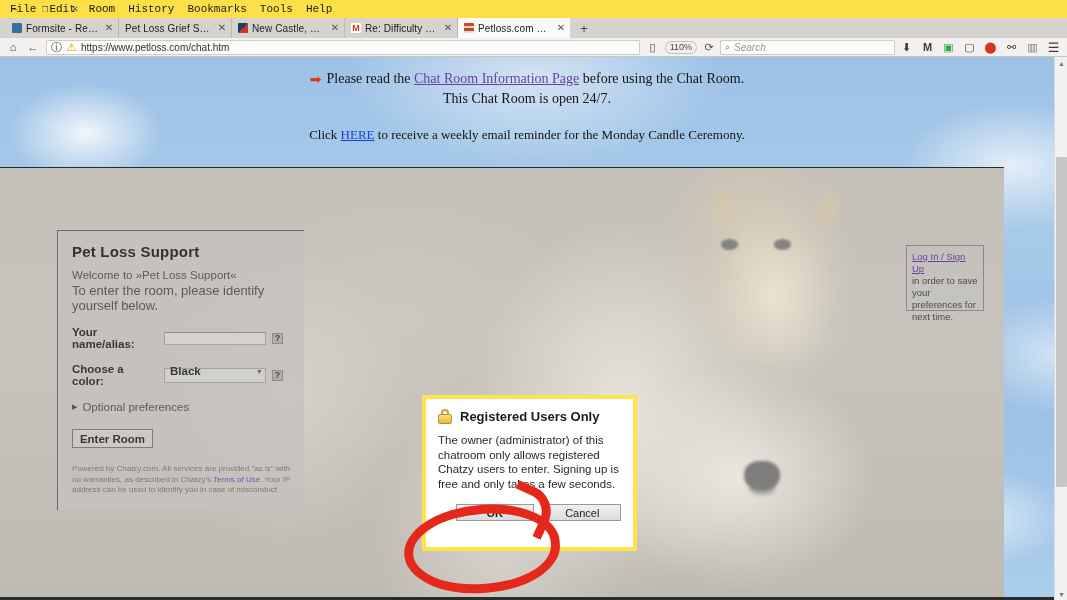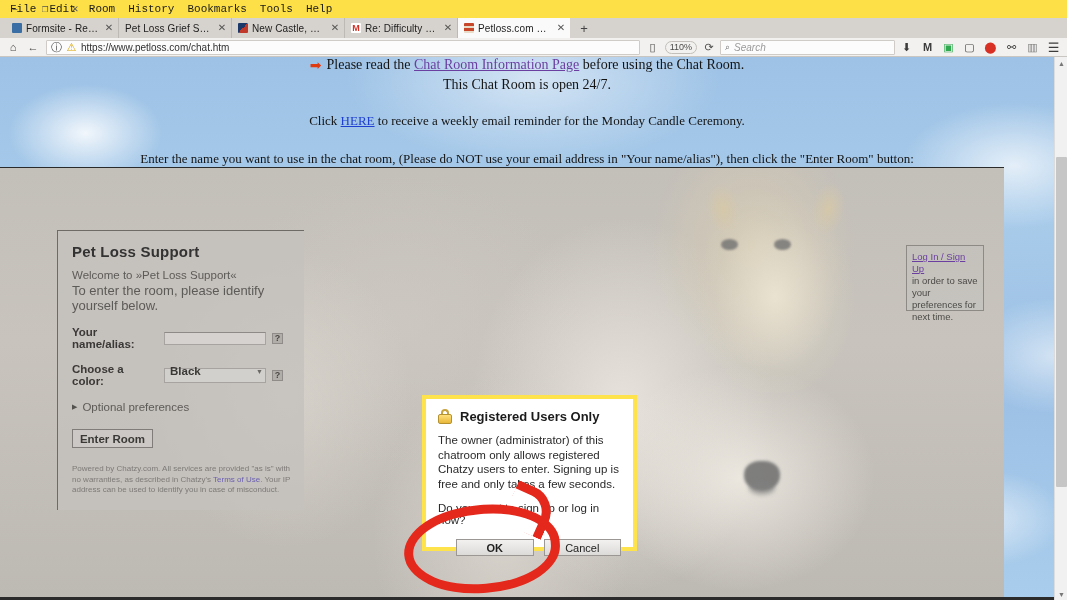--- a/index.html
+++ b/index.html
@@ -96,21 +96,21 @@
       radial-gradient(ellipse 130px 80px at 99% 55%, rgba(255,255,255,.55), rgba(255,255,255,0) 72%),
       radial-gradient(ellipse 120px 70px at 92% 85%, rgba(255,255,255,.6), rgba(255,255,255,0) 70%),
       radial-gradient(ellipse 260px 120px at 50% 4%, rgba(255,255,255,.55), rgba(255,255,255,0) 72%),
       linear-gradient(180deg,#9dc2e6 0%, #a8cbea 30%, #9cc0e5 60%, #a9cdec 100%);
   }
 
   .pagetop {
     position:absolute; left:0; top:0; width:1054px; height:110px;
     text-align:center; font-family:"Liberation Serif", serif;
   }
-  .line1 { font-size:14px; color:#141414; }
+  .line1 { margin-top:14px; font-size:14px; color:#141414; }
   .line1 .arrow { color:#e03a10; font-size:14px; margin-right:5px; vertical-align:-1px;}
   .line2 { margin-top:3px; font-size:14px; color:#141414; }
   .line3 { margin-top:20px; font-size:13px; color:#141414; }
   .line4 { margin-top:22px; font-size:13px; color:#141414; }
   a.lnk { color:#6a3fa0; text-decoration:underline; }
   a.lnk2 { color:#1f3fd0; text-decoration:underline; }
 
   
   .chatapp {
     position:absolute; left:0; top:110px; width:1004px; height:433px;
@@ -415,21 +415,20 @@
     <div class="dialog">
       <div class="dlg-inner">
         <div class="dlg-title">
           <span class="lock">
             <span class="shackle"></span>
               <span class="body"></span>
           </span>
           <span class="ttxt">Registered Users Only</span>
         </div>
         <div class="dlg-body">The owner (administrator) of this chatroom only allows registered Chatzy users to enter. Signing up is free and only takes a few seconds.</div>
-        <div class="dlg-q">Do you want to sign up or log in now?</div>
         <div class="dlg-btns">
           <div class="dlg-btn primary">OK</div>
           <div class="dlg-btn">Cancel</div>
         </div>
       </div>
     </div>
 
     <div class="redcircle"></div>
     <div class="redtail"></div>
 

